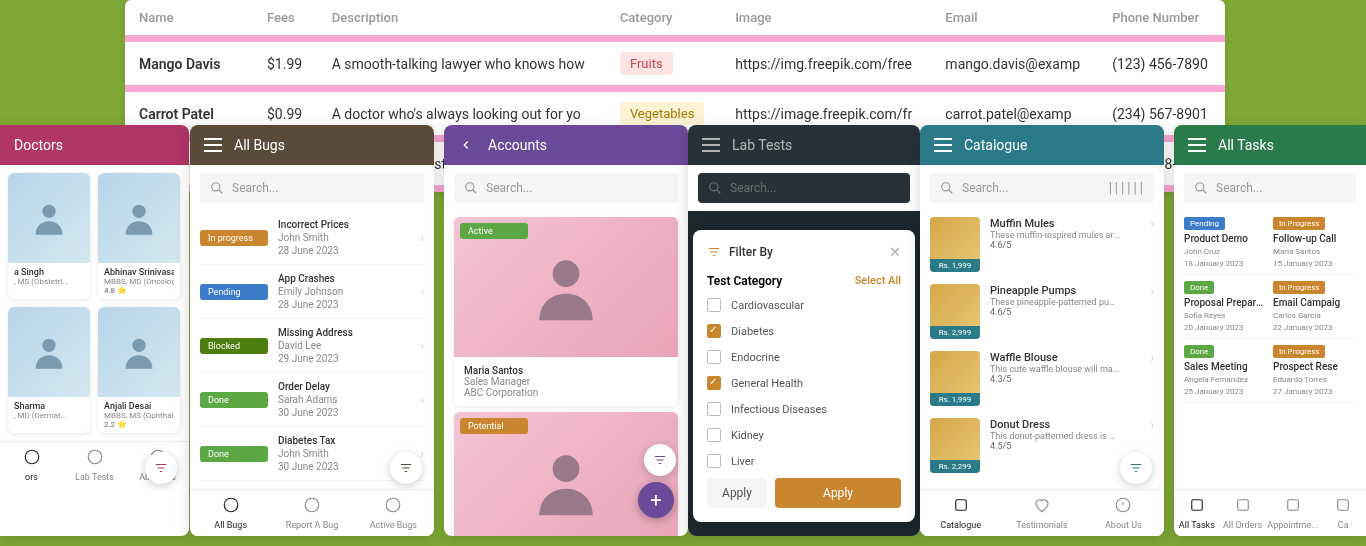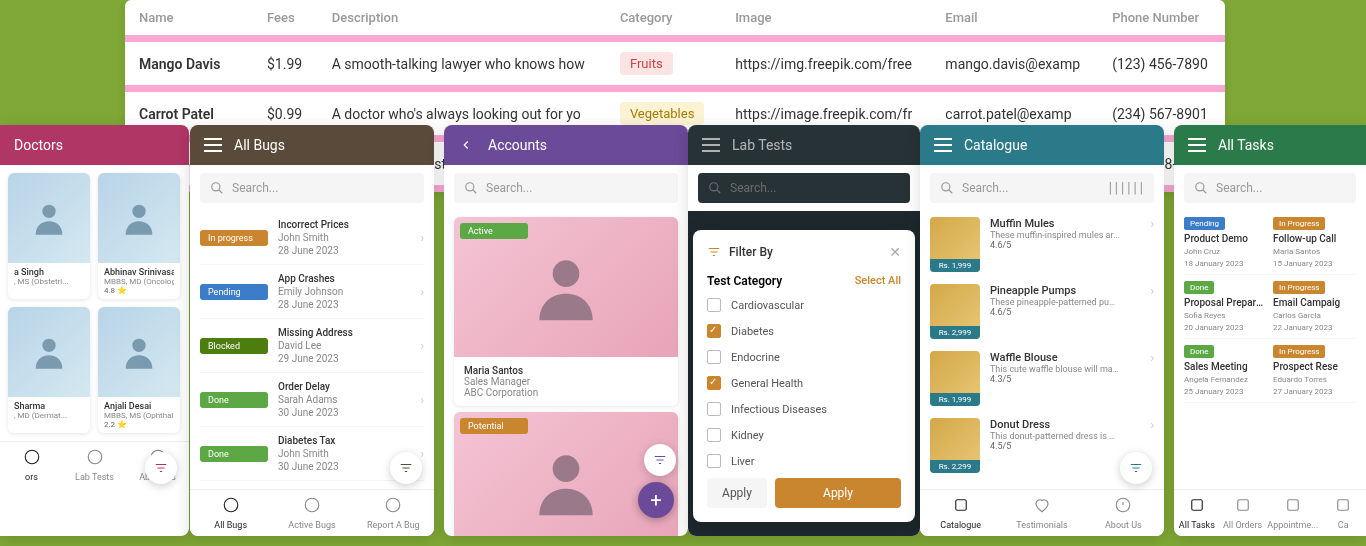--- a/index.html
+++ b/index.html
@@ -313,27 +313,27 @@
       <div class="nav-item active">
         <svg viewBox="0 0 24 24" fill="none" stroke="currentColor" stroke-width="1.5">
           <circle cx="12" cy="12" r="9"></circle>
         </svg>
         <span>All Bugs</span>
       </div>
       <div class="nav-item ">
         <svg viewBox="0 0 24 24" fill="none" stroke="currentColor" stroke-width="1.5">
           <circle cx="12" cy="12" r="9"></circle>
         </svg>
+        <span>Report A Bug</span>
+      </div>
+      <div class="nav-item ">
+        <svg viewBox="0 0 24 24" fill="none" stroke="currentColor" stroke-width="1.5">
+          <circle cx="12" cy="12" r="9"></circle>
+        </svg>
         <span>Active Bugs</span>
-      </div>
-      <div class="nav-item ">
-        <svg viewBox="0 0 24 24" fill="none" stroke="currentColor" stroke-width="1.5">
-          <circle cx="12" cy="12" r="9"></circle>
-        </svg>
-        <span>Report A Bug</span>
       </div>
     </div>
 </div>
 
 <div class="panel panel-accounts">
   <div class="panel-header">
     <div class="back-arrow">
       <svg viewBox="0 0 24 24" fill="none" stroke="#fff" stroke-width="2">
           <path d="M15 18l-6-6 6-6"></path>
         </svg>

